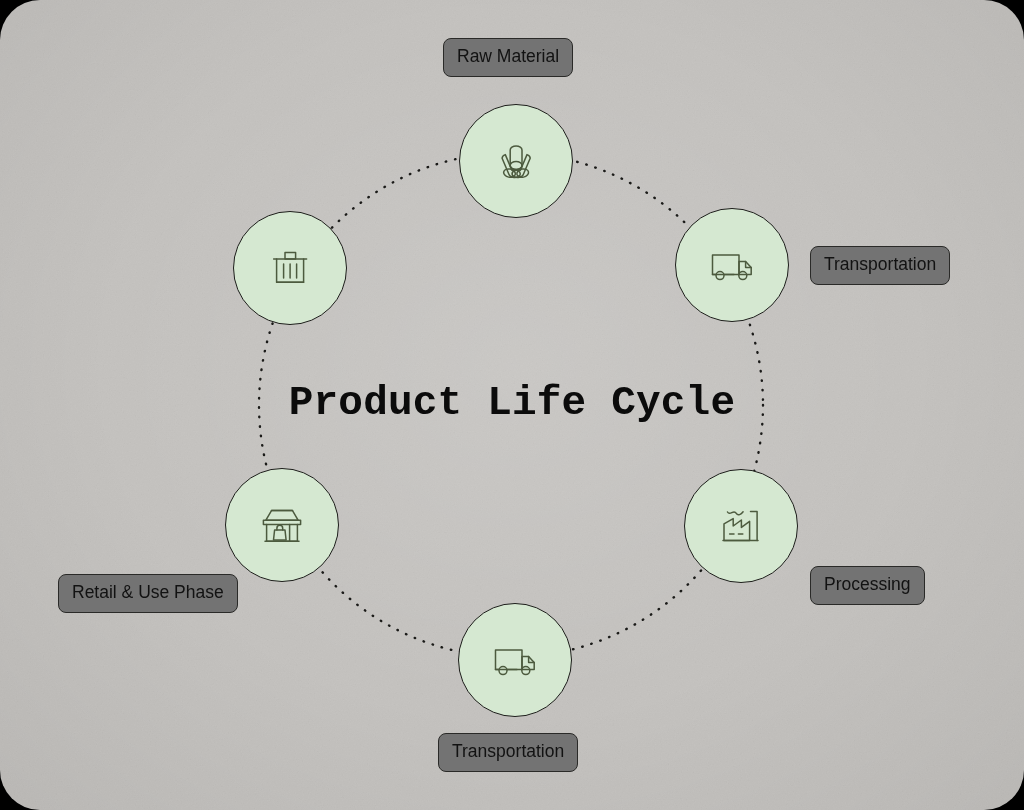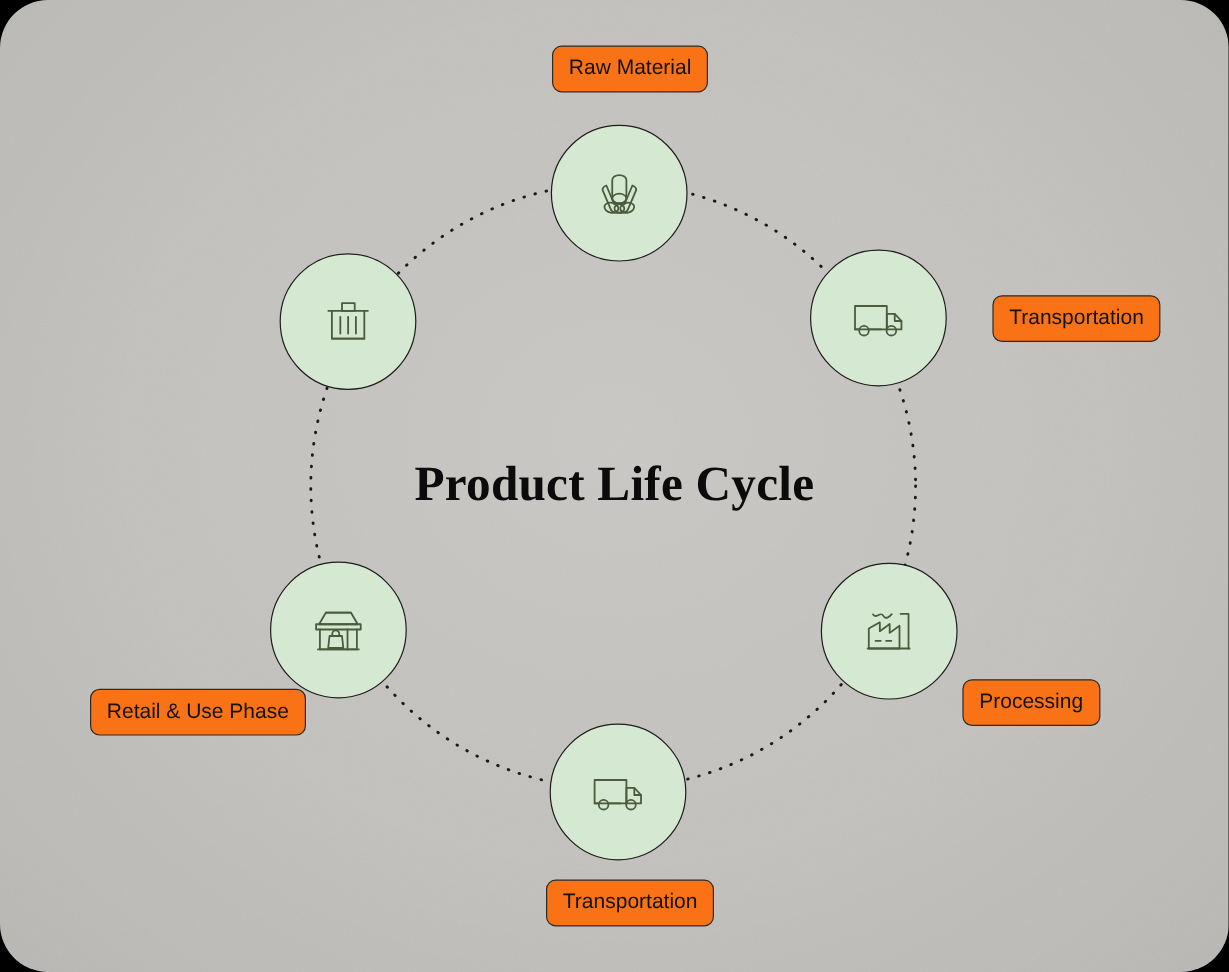--- a/index.html
+++ b/index.html
@@ -60,21 +60,21 @@
     pointer-events: none;
   }
 
   
   #title {
     position: absolute;
     left: 0;
     top: 381px;
     width: 1024px;
     text-align: center;
-    font-family: Liberation Serif, serif;
+    font-family: Liberation Mono, monospace;
     font-weight: bold;
     font-size: 41px;
     letter-spacing: 0.2px;
     color: #0b0b0b;
     line-height: 1.1;
   }
 
   
   .node {
     position: absolute;
@@ -86,31 +86,30 @@
     box-sizing: border-box;
     display: flex;
     align-items: center;
     justify-content: center;
   }
   .node svg { display: block; }
 
   
   .label {
     position: absolute;
-    background: #f97316;
+    background: #737373;
     border: 1.5px solid #2a2a28;
     border-radius: 8px;
     color: #121212;
     font-family: "Liberation Sans", "DejaVu Sans", sans-serif;
     font-size: 17.5px;
     line-height: 1;
     padding: 9px 13px 10px 13px;
     white-space: nowrap;
     box-sizing: border-box;
-    margin-left: 17px;
   }
 </style>
 </head>
 <body>
 
 <div id="canvas">
 
   <div id="card">
 
     <svg id="grain" width="1024" height="810" viewBox="0 0 1024 810" preserveAspectRatio="none">
@@ -188,21 +187,21 @@
         <path d="M38.5 14.6 h6.6 v28.8"></path>
 
         <path d="M12.0 43.4 v-16.6 l9.2 -5.2 v7.4 l8.2 -6.0 v7.4 l8.2 -6.0 v19.0 Z"></path>
 
         <path d="M11.0 43.4 h35.0"></path>
 
         <path d="M17.6 37.0 h4.4"></path>
         <path d="M26.4 37.0 h4.4"></path>
       </svg>
     </div>
-    <div class="label" style="left:785px; top:566px;">Processing</div>
+    <div class="label" style="left:810px; top:566px;">Processing</div>
 
     <div class="node" style="left:458px; top:603px;">
       <svg width="58" height="58" viewBox="0 0 58 58" fill="none" stroke="#4c5a3e" stroke-width="1.5" stroke-linecap="round" stroke-linejoin="round">
         <rect x="9.5" y="19.0" width="26.5" height="19.5"></rect>
         <path d="M36.0 25.5 h6.6 l5.6 6.0 v7.0 h-12.2 Z"></path>
         <path d="M42.6 25.5 v6.0 h5.6"></path>
         <path d="M9.5 38.5 h3.0"></path>
         <path d="M21.0 38.5 h10.0"></path>
         <circle cx="17.0" cy="39.6" r="4.0"></circle>
         <circle cx="39.8" cy="39.6" r="4.0"></circle>

